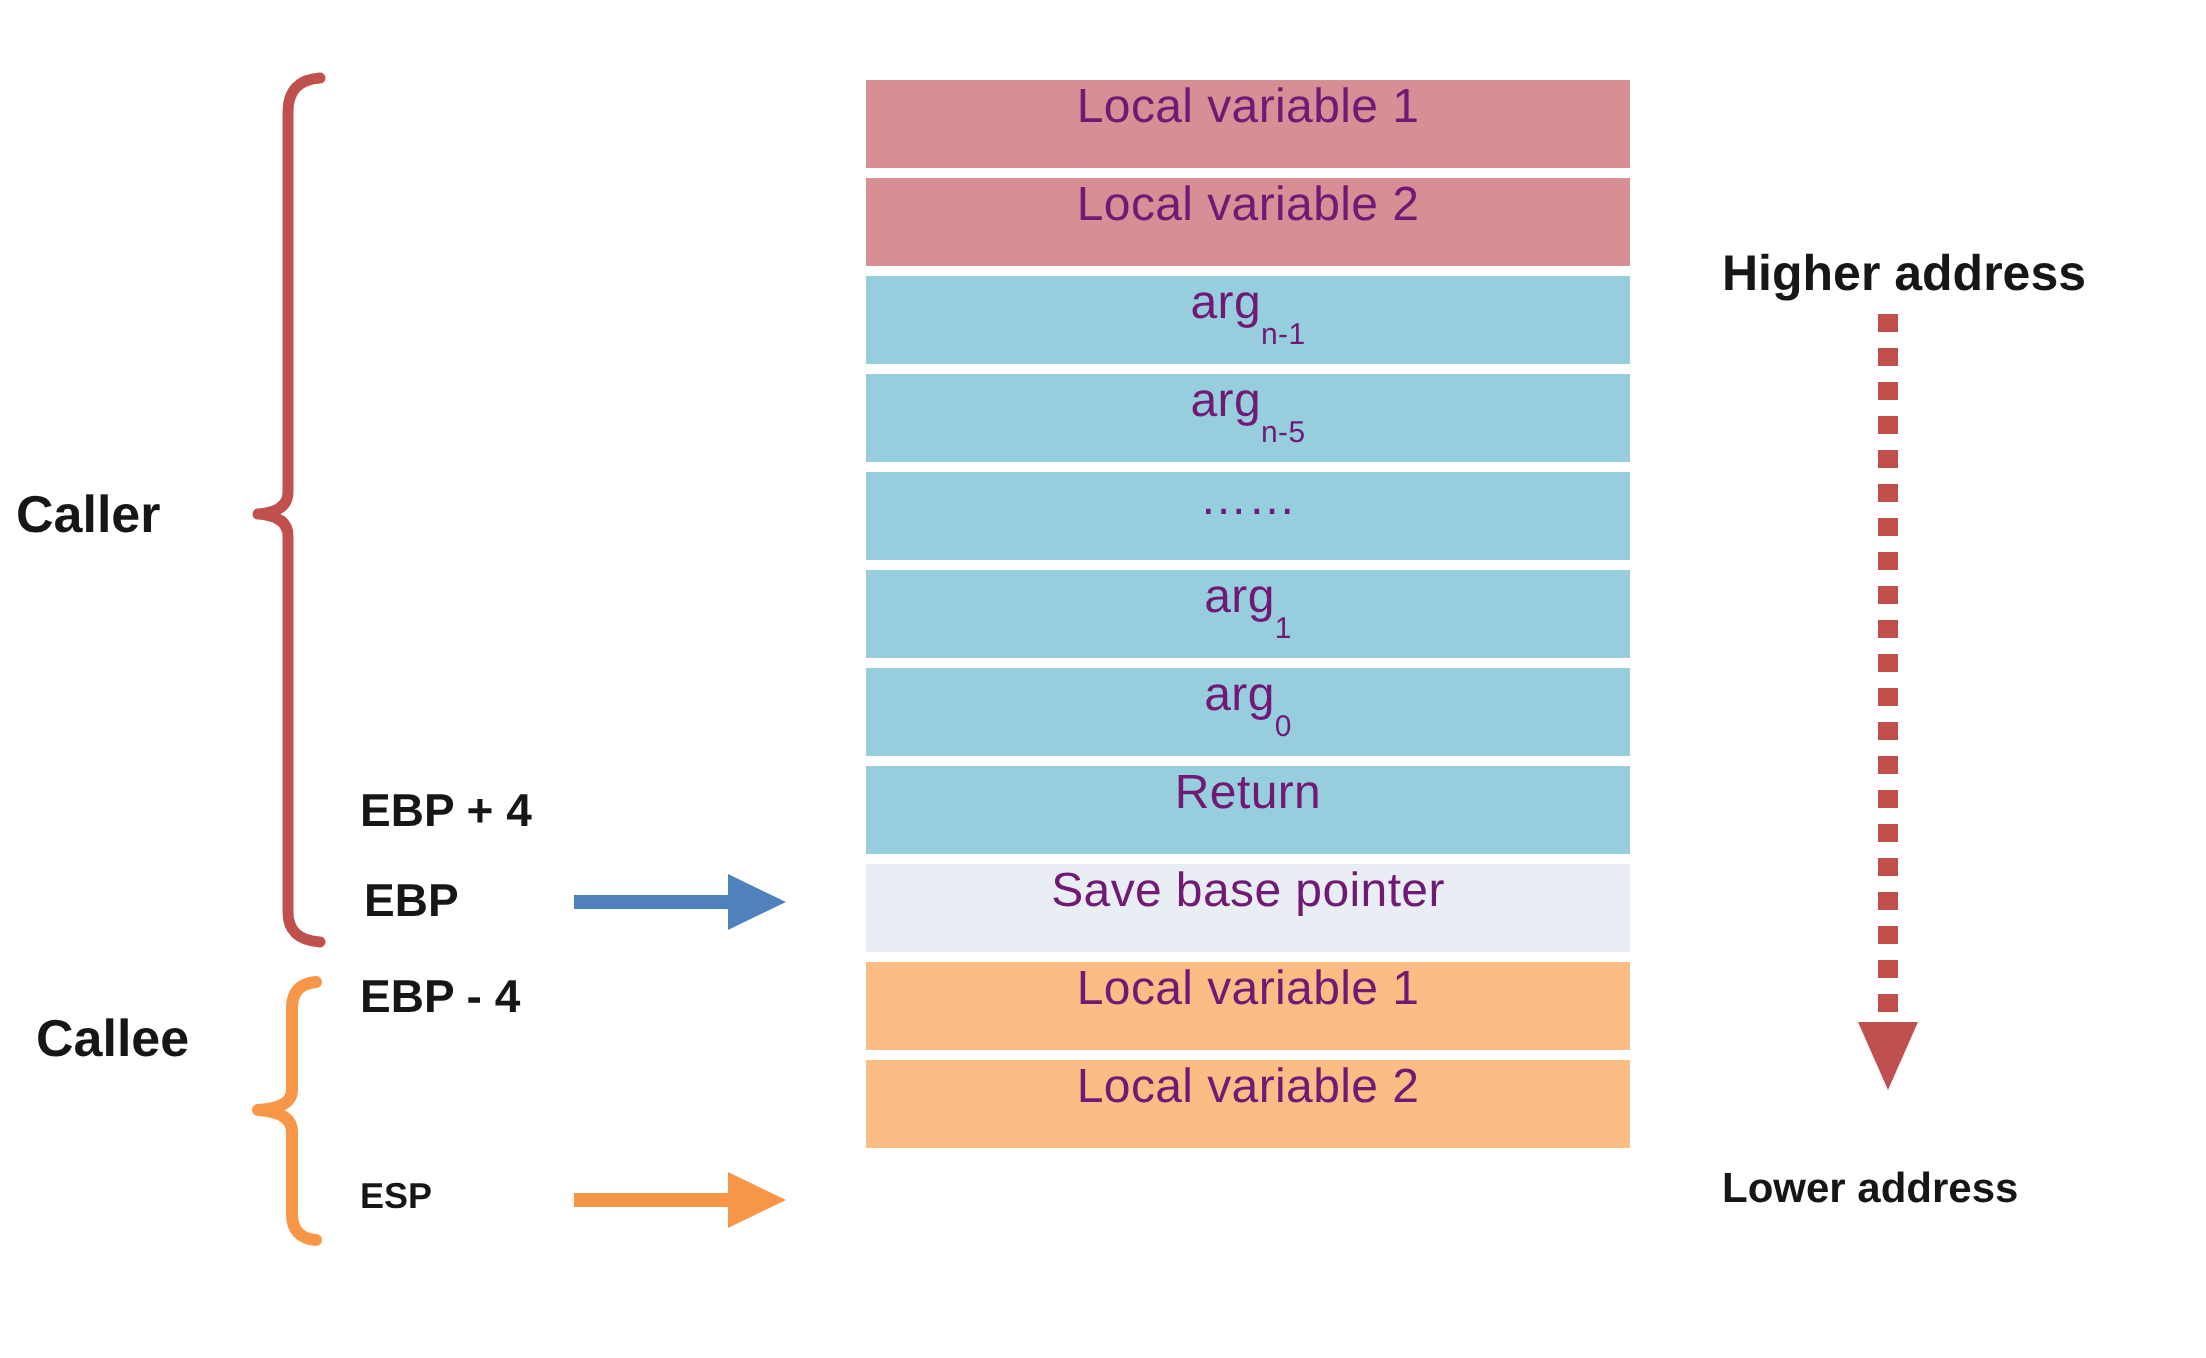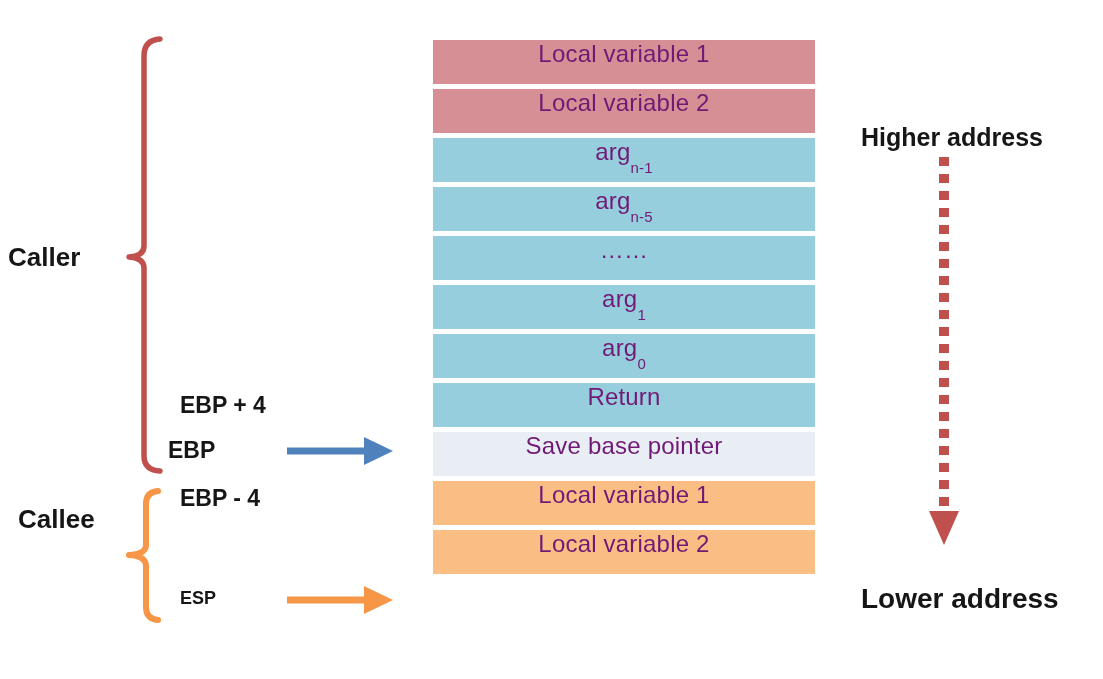--- a/index.html
+++ b/index.html
@@ -25,25 +25,25 @@
   .fill-callee-local { background:#fabe85; }
 
   
   .lbl {
     position:absolute; font-weight:bold; color:#161616;
     white-space:nowrap; line-height:1.15;
   }
   .lbl-caller  { left:8px;  top:243px; font-size:26px; }
   .lbl-callee  { left:18px;  top:505px; font-size:26px; }
   .lbl-ebp4p   { left:180px; top:392px; font-size:23px; }
-  .lbl-ebp     { left:168px; top:437px; font-size:23px;text-align:center; }
+  .lbl-ebp     { left:182px; top:437px; font-size:23px;text-align:center; }
   .lbl-ebp4m   { left:180px; top:485px; font-size:23px; }
   .lbl-esp     { left:180px; top:588px; font-size:18px; }
   .lbl-higher  { left:861px; top:91px;  font-size:25px;margin-top:32px; }
-  .lbl-lower   { left:861px; top:583px; font-size:28px; }
+  .lbl-lower   { left:861px; top:583px; font-size:21px; }
 
   .overlay { position:absolute; left:0; top:0; pointer-events:none; }
 </style>
 </head>
 <body>
 
 <div class="canvas">
 
   <div class="stack">
     <div class="stack-row fill-caller-local">

